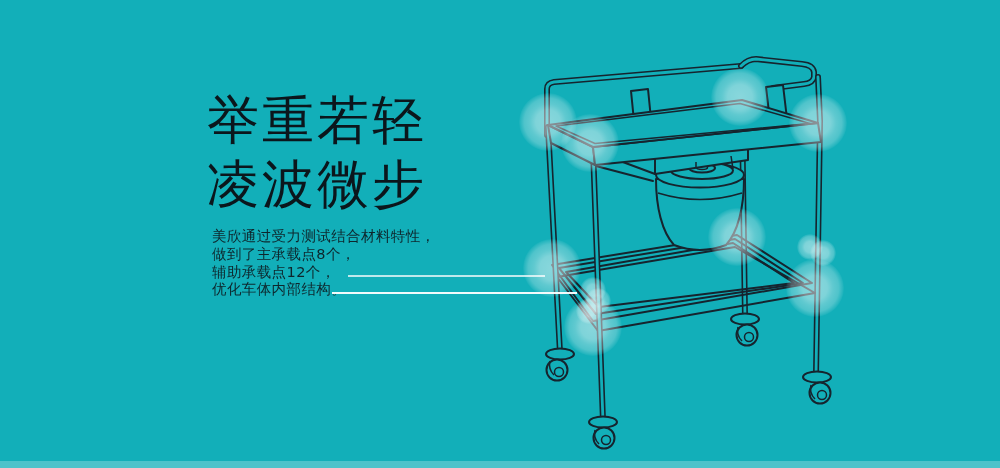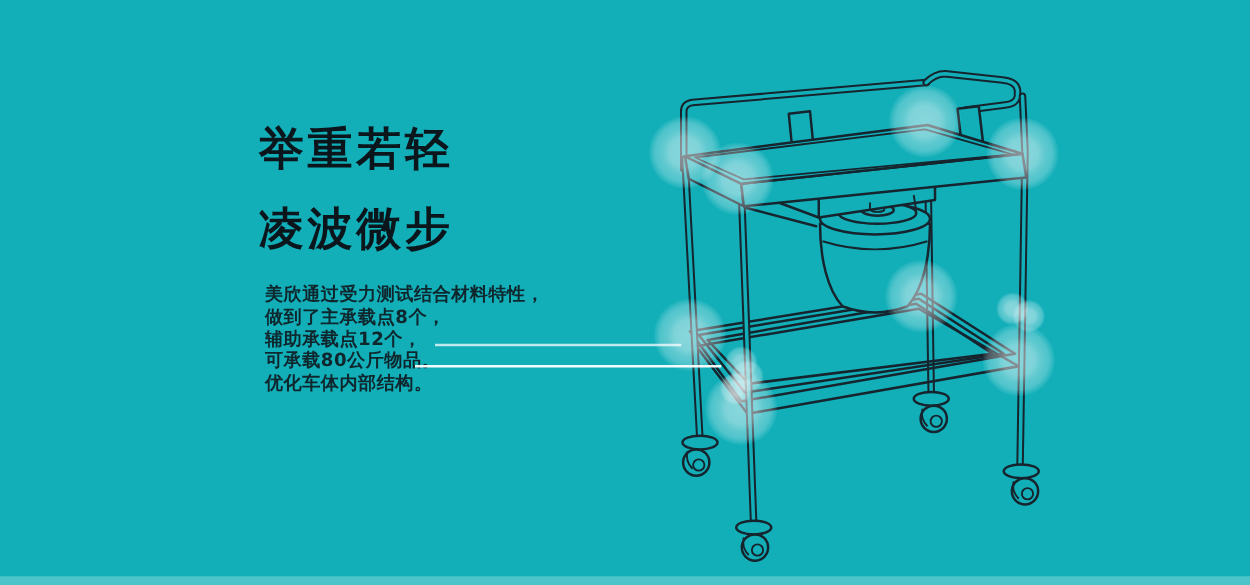--- a/index.html
+++ b/index.html
@@ -10,27 +10,27 @@
   body{background:#555;font-family:"DejaVu Sans","Liberation Sans",sans-serif;}
   .stage{
     position:relative;
     width:1000px;height:468px;
     background:var(--bg);
     overflow:hidden;
     margin:0 auto;
   }
   .headline{
     position:absolute;left:207px;top:88px;
-    font-size:36px;line-height:64px;font-weight:700;
+    font-size:52px;line-height:64px;font-weight:400;
     letter-spacing:3px;color:#0b161c;
     white-space:nowrap;
   }
   .body-text{
     position:absolute;left:212px;top:228px;
-    font-size:14.5px;line-height:17.8px;font-weight:700;
+    font-size:14.5px;line-height:17.8px;font-weight:400;
     letter-spacing:0.4px;color:#0e262c;
     white-space:nowrap;
   }
   .leader{
     position:absolute;height:2px;
   }
   .leader.main{background:rgba(235,248,249,0.8);}
   .leader.aux{background:rgba(255,255,255,0.95);}
   .marker{
     position:absolute;border-radius:50%;
@@ -64,21 +64,20 @@
 
   <div class="headline">
     <div>举重若轻</div>
     <div>凌波微步</div>
   </div>
 
   <div class="body-text">
     <div>美欣通过受力测试结合材料特性，</div>
     <div>做到了主承载点8个，</div>
     <div>辅助承载点12个，</div>
-    <div>可承载80公斤物品。</div>
     <div>优化车体内部结构。</div>
   </div>
 
   <svg class="illustration" viewBox="0 0 380 400" xmlns="http://www.w3.org/2000/svg">
     <defs>
       <path id="t-rail" d="M42 80 L42 34 Q42 28 49 27 L236 11"></path>
       <path id="t-handle" d="M236 11 Q243 4 251 4 L297 9 Q308 10 309 17 L309 22 Q308 28 299 29 L268 33"></path>
       <path id="t-legRF" d="M313 22 L315 66 L311 320"></path>
       <path id="t-legRB" d="M237 58 L240 262"></path>
       <path id="t-legLB" d="M43 72 L55 298"></path>

